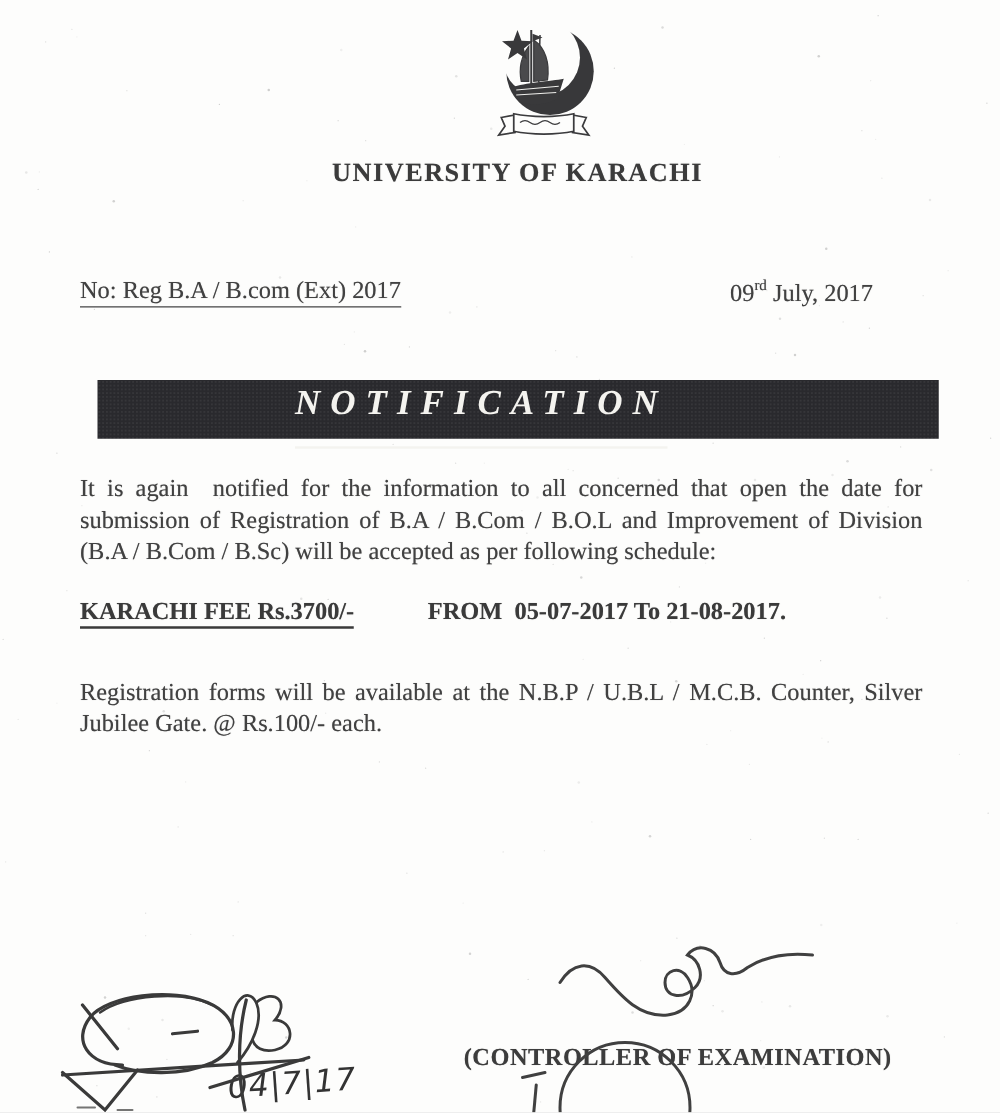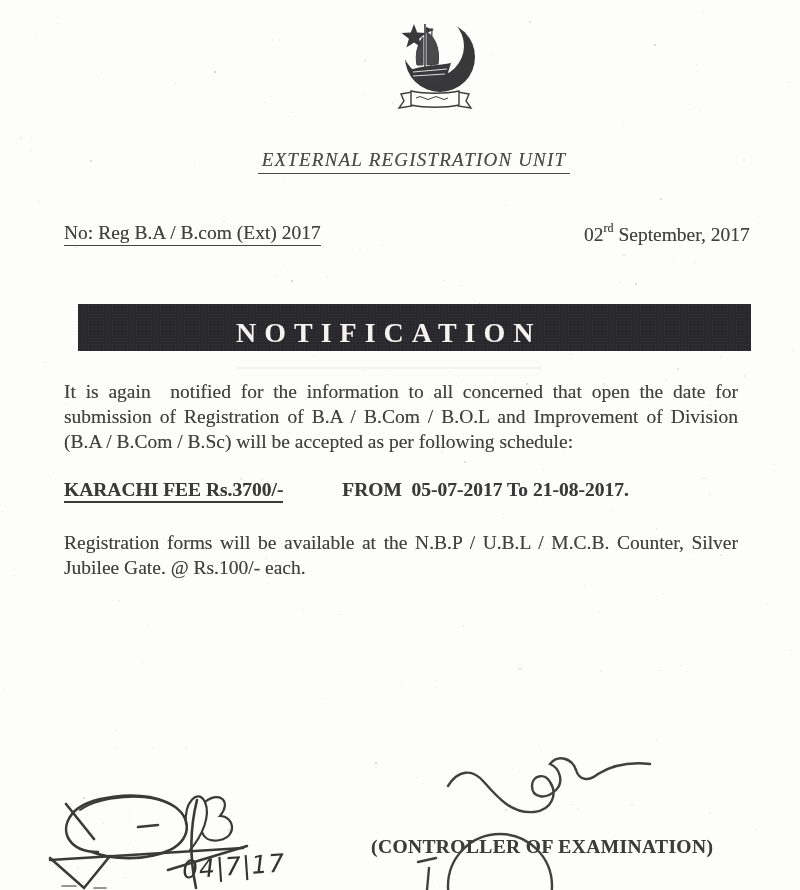--- a/index.html
+++ b/index.html
@@ -29,22 +29,22 @@
   .date { position:absolute; left:584px; top:222px; font-size:19.5px; }
   .date sup { font-size:12px; position:relative; top:-1px; }
 
   .banner {
     position:absolute; left:78px; top:304px; width:673px; height:47px;
     background:#29292d;
     background-image: radial-gradient(rgba(255,255,255,0.06) 1px, transparent 1px);
     background-size:3px 3px;
   }
   .banner-text {
-    display:inline-block; margin-left:158px; margin-top:14px;
-    font-weight:bold; font-size:28px; letter-spacing:8px;
+    display:inline-block; margin-left:158px; margin-top:4px;
+    font-style:italic; font-weight:bold; font-size:28px; letter-spacing:8px;
     color:#f4f3ef; border-bottom:2.2px solid #f4f3ef; padding-bottom:18px; line-height:1.1;
   }
 
   .para {
     position:absolute; left:64px; width:674px; margin:0;
     font-size:19.5px; line-height:25px;
   }
   .justify { text-align:justify; }
   .bold { font-weight:bold; color:#3a3a3a; }
   .u2 { border-bottom:2px solid #3a3a3a; padding-bottom:1px; }
@@ -261,41 +261,39 @@
       <polygon points="29,14 32.2,22.6 41.4,23 34.1,28.7 36.6,37.5 29,32.4 21.4,37.5 23.9,28.7 16.6,23 25.8,22.6" fill="#39393b"></polygon>
     </g>
     <g stroke="#3b3b3d" stroke-width="1.4" fill="#fdfdfc">
       <path d="M 16 84 L 27 82 L 27 96 L 14 98 L 19 91 Z"></path>
       <path d="M 84 84 L 73 82 L 73 96 L 86 98 L 81 91 Z"></path>
       <path d="M 26 81 C 40 84, 60 84, 74 81 L 74 95 C 60 98, 40 98, 26 95 Z"></path>
       <path d="M 31 88 q 4 -3 8 0 t 8 0 t 8 0 t 8 0" fill="none" stroke-width="1"></path>
     </g>
   </svg>
 
-  <div class="unit-row">
-    <span class="unit-name ink">EXTERNAL REGISTRATION UNIT</span>
-  </div>
+  <div class="uni-name ink">UNIVERSITY OF KARACHI</div>
 
   <div class="ref ink">
     <span class="u">No: Reg B.A / B.com (Ext) 2017</span>
   </div>
-  <div class="date ink"><span>02</span><sup>rd</sup><span> September, 2017</span></div>
+  <div class="date ink"><span>09</span><sup>rd</sup><span> July, 2017</span></div>
 
   <div class="banner">
     <span class="banner-text">NOTIFICATION</span>
   </div>
 
   <p class="para justify ink" style="top:379px">It is again&nbsp; notified for the information to all concerned that open the date for submission of Registration of B.A / B.Com / B.O.L and Improvement of Division (B.A / B.Com / B.Sc) will be accepted as per following schedule:</p>
 
   <div class="fee-row ink">
     <span class="bold u2">KARACHI FEE Rs.3700/-</span>
     <span class="bold fee-sched">FROM&nbsp;&nbsp;05-07-2017 To 21-08-2017.</span>
   </div>
 
-  <p class="para justify ink" style="top:530px">Registration forms will be available at the N.B.P / U.B.L / M.C.B. Counter, Silver Jubilee Gate. @ Rs.100/- each.</p>
+  <p class="para justify ink" style="top:542px">Registration forms will be available at the N.B.P / U.B.L / M.C.B. Counter, Silver Jubilee Gate. @ Rs.100/- each.</p>
 
 
 
   <div class="controller ink">(CONTROLLER OF EXAMINATION)</div>
   <div class="hand-date">04|7|17</div>
 
   <svg class="signatures" viewBox="0 0 800 150">
     <g stroke="#3a3a3a" fill="none" stroke-width="2.6" stroke-linecap="round">
       <path d="M 66 64 L 94 99"></path>
       <path d="M 98 112 C 70 112, 58 92, 72 74 C 86 56, 138 50, 166 62 C 192 73, 194 98, 170 110 C 146 121, 112 120, 92 112"></path>

